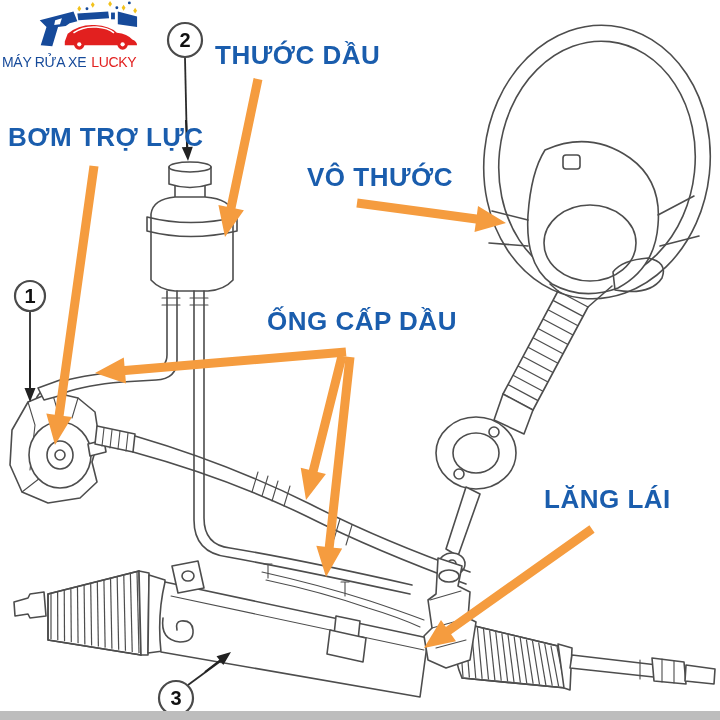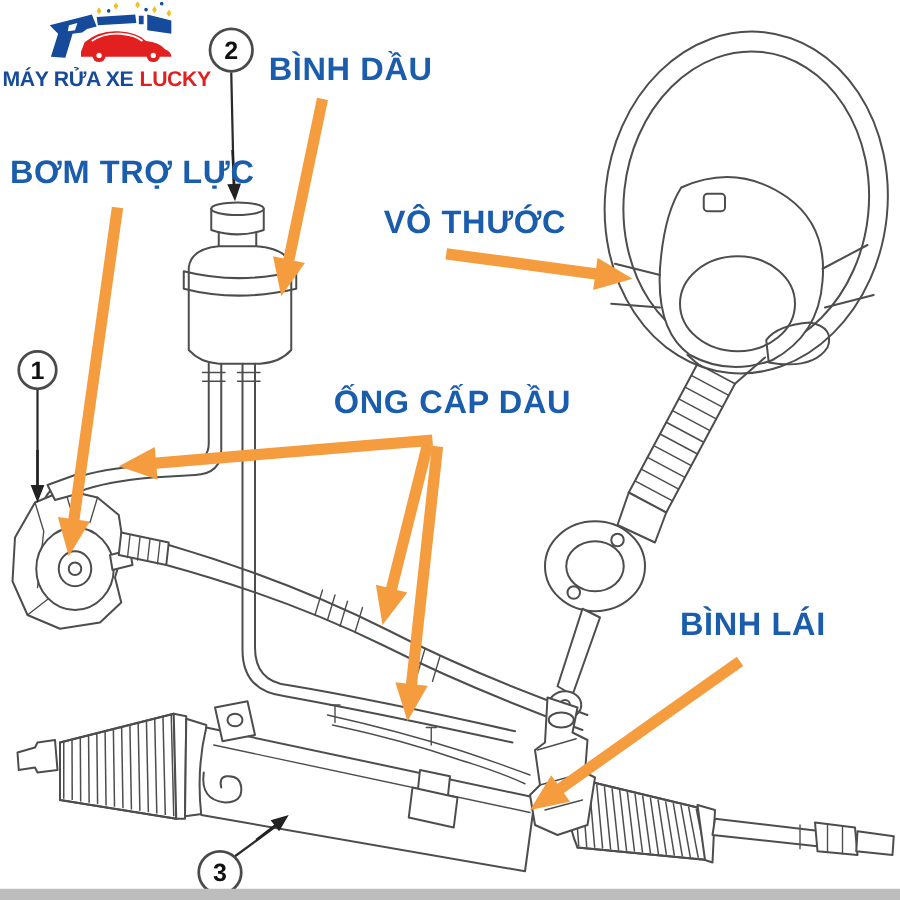--- a/index.html
+++ b/index.html
@@ -23,21 +23,21 @@
   .arrow-black{fill:#222;stroke:none}
   .leader{stroke:#2b2b2b;stroke-width:1.8;fill:none}
   .callout-circle{stroke:#4a4a4a;stroke-width:2.2;fill:#fff}
   .callout-num{font:700 20px "Liberation Sans",sans-serif;fill:#111;text-anchor:middle}
   .label{
     position:absolute;color:var(--label-blue);font-weight:700;font-size:26px;
     letter-spacing:.5px;white-space:nowrap;line-height:1;
   }
   .logo-art{position:absolute;left:22px;top:1px;width:128px;height:53px}
   .logo-text{
-    position:absolute;left:2px;top:54px;font-size:17px;font-weight:700;
+    position:absolute;left:2px;top:54px;font-size:14px;font-weight:400;
     letter-spacing:-.3px;white-space:nowrap;line-height:1.2;
   }
   .logo-text .primary{color:var(--logo-blue)}
   .logo-text .accent{color:var(--logo-red);margin-left:5px}
   .bottom-strip{position:absolute;left:0;top:711px;width:720px;height:9px;background:#bdbdbd}
 </style>
 </head>
 <body>
 
 <svg id="art" width="720" height="720" viewBox="0 0 720 720">
@@ -243,19 +243,19 @@
       <circle cx="66" cy="8" r="1.5"></circle>
         <circle cx="97" cy="7" r="1.5"></circle>
         <circle cx="110" cy="2" r="1.5"></circle>
     </g>
   </svg>
   <div class="logo-text">
     <span class="primary">MÁY RỬA XE</span><span class="accent">LUCKY</span>
   </div>
 </div>
 
-<div class="label" style="left:215px;top:42px">BÌNH DẦU</div>
+<div class="label" style="left:215px;top:42px">THƯỚC DẦU</div>
 <div class="label" style="left:8px;top:124px">BƠM TRỢ LỰC</div>
 <div class="label" style="left:307px;top:164px">VÔ THƯỚC</div>
 <div class="label" style="left:267px;top:308px">ỐNG CẤP DẦU</div>
-<div class="label" style="left:544px;top:486px">BÌNH LÁI</div>
+<div class="label" style="left:544px;top:486px">LĂNG LÁI</div>
 
 <div class="bottom-strip"></div>
 
 </body></html>

